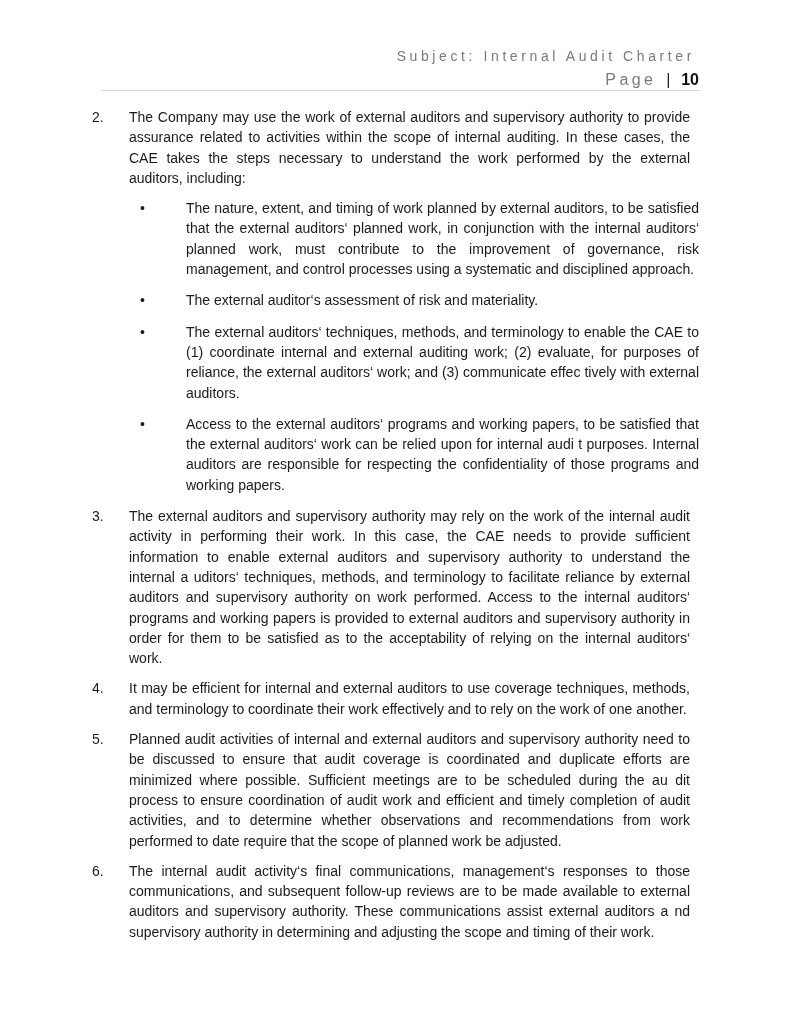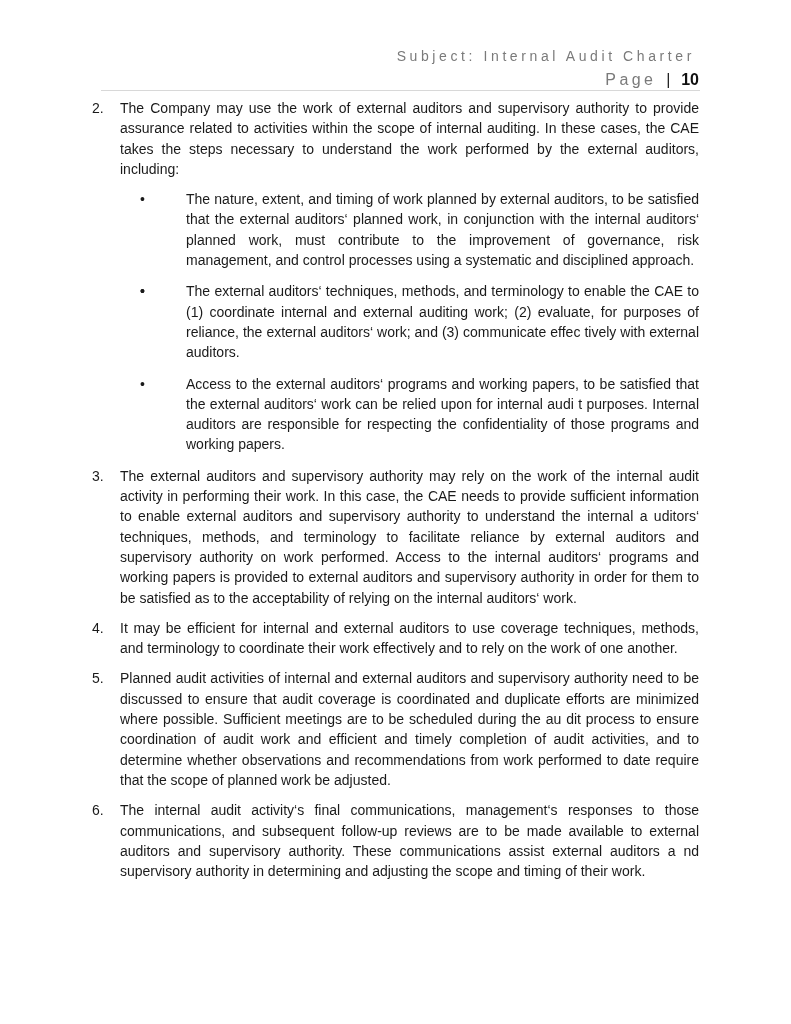--- a/index.html
+++ b/index.html
@@ -11,21 +11,21 @@
          color: #7a7a7a; letter-spacing: 3.4px; text-align: right; }
   .header-page .bar { color: #222; letter-spacing: 0; margin-left: 2px; }
   .header-page .num { color: #111; font-weight: bold; letter-spacing: 0; margin-left: 3px; }
   .header-rule { position: absolute; left: 101px; width: 599px; top: 90px; height: 1px; background: #d8d8d8; }
   .content { position: absolute; left: 92px; top: 98px; width: 607px; font-size: 14px; line-height: 20.3px; }
   .item { position: relative; padding-left: 28px; margin-bottom: 10px; text-align: justify; }
   .item .num { position: absolute; left: 0; top: 0; }
   .bullets { margin: 10px 0 0 -28px; padding: 0; list-style: none; }
   .bullet { position: relative; padding-left: 94px; margin-bottom: 11px; text-align: justify; }
   .bullet .dot { position: absolute; left: 48px; top: 0; font-size: 14px; }
-  .para { margin: 0; }
+  .para { margin: 9px; }
 </style>
 </head>
 <body>
 
 <div>
   <div class="header-subject">Subject: Internal Audit Charter</div>
   <div class="header-page">
     <span>Page</span>
     <span class="bar">|</span>
     <span class="num">10</span>
@@ -38,20 +38,21 @@
   <div class="item">
     <span class="num">2.</span>
     <p class="para">The Company may use the work of external auditors and supervisory authority to provide assurance related to activities within the scope of internal auditing.  In these cases, the CAE takes the steps necessary to understand the work performed by the external auditors, including:</p>
     <ul class="bullets">
       <li class="bullet">
         <span class="dot">•</span>
         <span>The nature, extent, and timing of work planned by external auditors, to be satisfied that the external auditors‘ planned work, in conjunction with the internal auditors‘ planned work, must contribute to the improvement of governance, risk management, and control processes using a systematic and disciplined approach.</span>
       </li>
       <li class="bullet">
         <span class="dot">•</span>
+        <span>The external auditor‘s assessment of risk and materiality.</span>
       </li>
       <li class="bullet">
         <span class="dot">•</span>
         <span>The external auditors‘ techniques, methods, and terminology to enable the CAE to (1) coordinate internal and external auditing work; (2) evaluate, for purposes of reliance, the external auditors‘ work; and (3) communicate effec tively with external auditors.</span>
       </li>
       <li class="bullet">
         <span class="dot">•</span>
         <span>Access to the external auditors‘ programs and working papers, to be satisfied that the external auditors‘ work can be relied upon for internal audi t purposes. Internal auditors are responsible for respecting the confidentiality of those programs and working papers.</span>
       </li>
     </ul>

